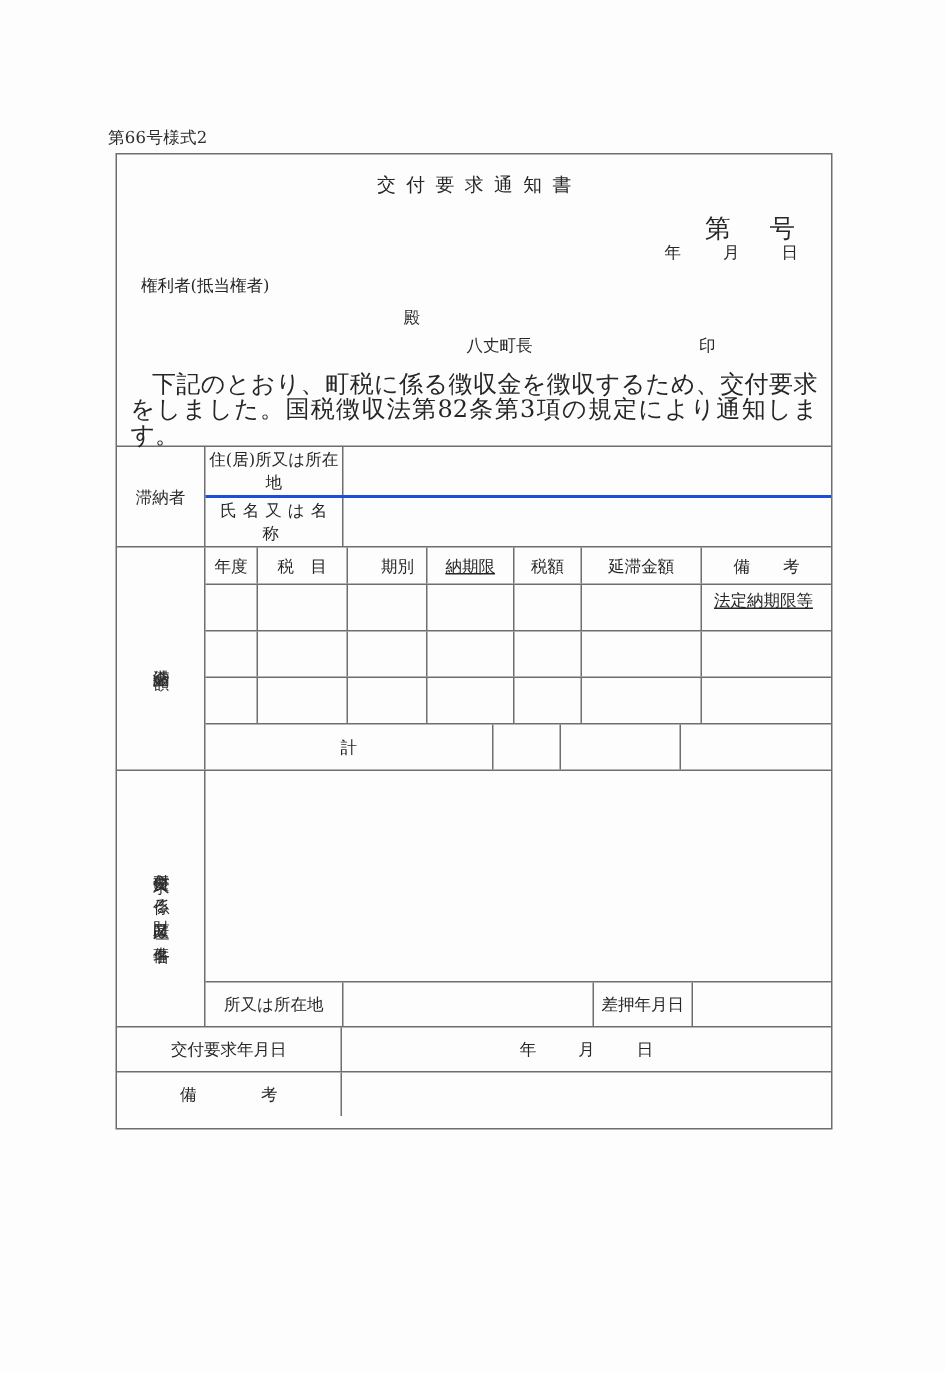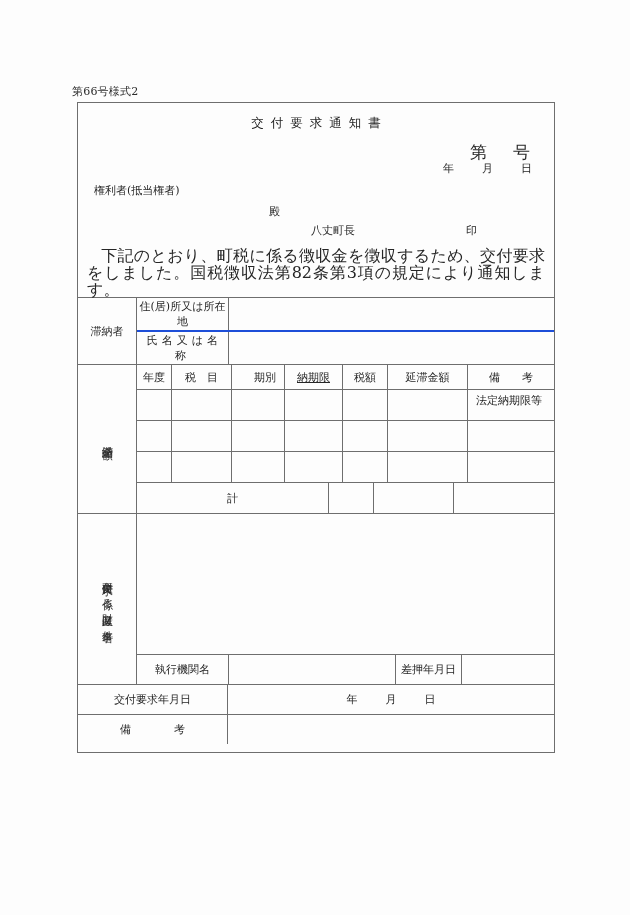--- a/index.html
+++ b/index.html
@@ -252,21 +252,21 @@
         <div class="cell w-rest last">備　　考</div>
       </div>
 
       <div class="ar-row ar-data">
         <div class="cell w-year"></div>
         <div class="cell w-kind"></div>
         <div class="cell w-term"></div>
         <div class="cell w-due"></div>
         <div class="cell w-tax"></div>
         <div class="cell w-late"></div>
-        <div class="cell w-rest last left" style="align-items:flex-start;padding-top:3px;">法定納期限等</div>
+        <div class="cell w-rest last left" style="align-items:flex-start;padding-top:3px;text-decoration:underline;">法定納期限等</div>
       </div>
 
       <div class="ar-row ar-data">
         <div class="cell w-year"></div>
         <div class="cell w-kind"></div>
         <div class="cell w-term"></div>
         <div class="cell w-due"></div>
         <div class="cell w-tax"></div>
         <div class="cell w-late"></div>
         <div class="cell w-rest last left"></div>
@@ -292,21 +292,21 @@
     </div>
   </div>
 
   <div class="property">
     <div class="side">
       <span class="vert">交付要求に係る財産又は事件名</span>
     </div>
     <div class="right">
       <div class="prop-free"></div>
       <div class="agency-row">
-        <div class="cell" style="width:92px;">執行機関名</div>
+        <div class="cell" style="width:92px;">所又は所在地</div>
         <div class="cell left" style="width:167px;"></div>
         <div class="cell" style="width:66px;">差押年月日</div>
         <div class="cell w-rest last left"></div>
       </div>
     </div>
   </div>
 
   <div class="foot-row">
     <div class="cell w-footlabel">交付要求年月日</div>
     <div class="cell w-rest last">

